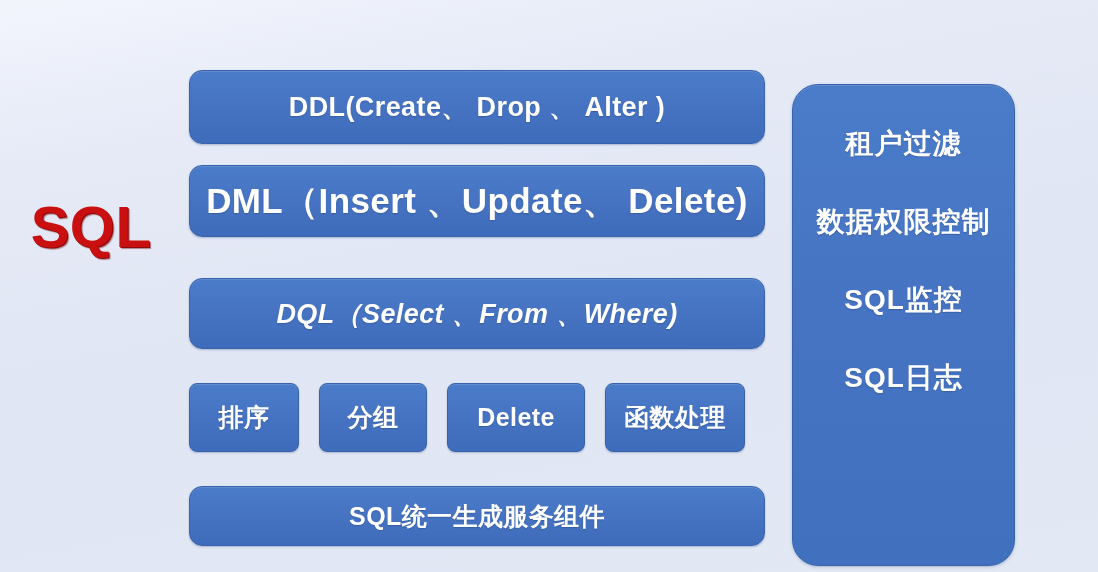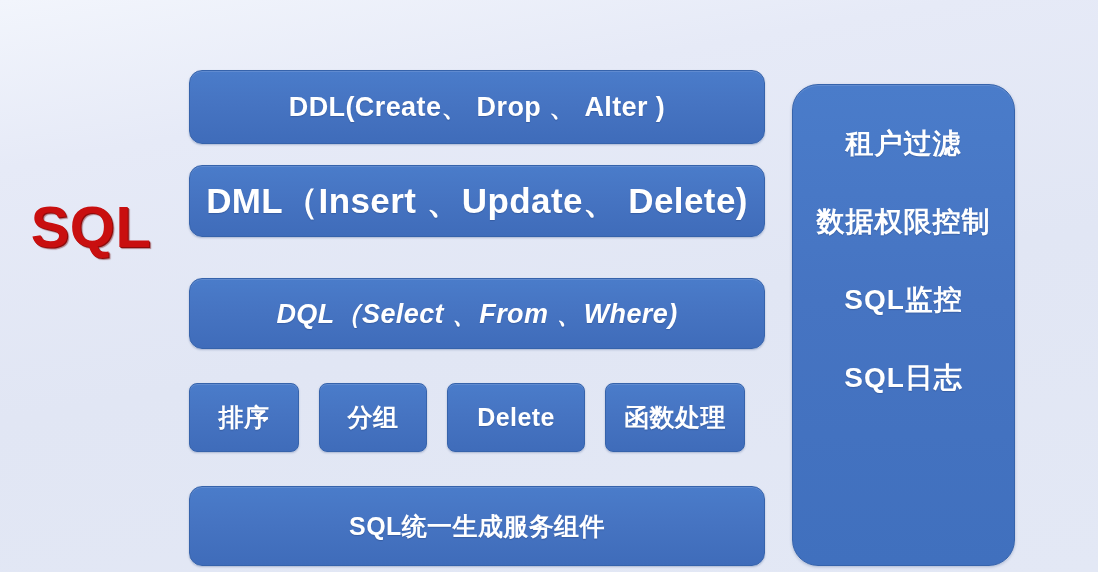--- a/index.html
+++ b/index.html
@@ -66,21 +66,21 @@
     font-weight: 700;
     letter-spacing: 0.4px;
     text-shadow: 0 1px 1px rgba(25,50,100,0.30);
     user-select: none;
   }
 
   
   #row-ddl   { left: 189px; top: 70px;  width: 576px; height: 74px;  font-size: 27px; }
   #row-dml   { left: 189px; top: 165px; width: 576px; height: 72px;  font-size: 35px; }
   #row-dql   { left: 189px; top: 278px; width: 576px; height: 71px;  font-size: 27px; font-style: italic; }
-  #row-sql-gen { left: 189px; top: 486px; width: 576px; height: 80px; font-size: 25px; }
+  #row-sql-gen { left: 189px; top: 486px; width: 576px; height: 60px; font-size: 25px; }
 
   
   .chip {
     top: 383px;
     height: 69px;
     font-size: 25px;
     border-radius: 8px;
   }
   #chip-0 { left: 189px; width: 110px; }
   #chip-1 { left: 319px; width: 108px; }

